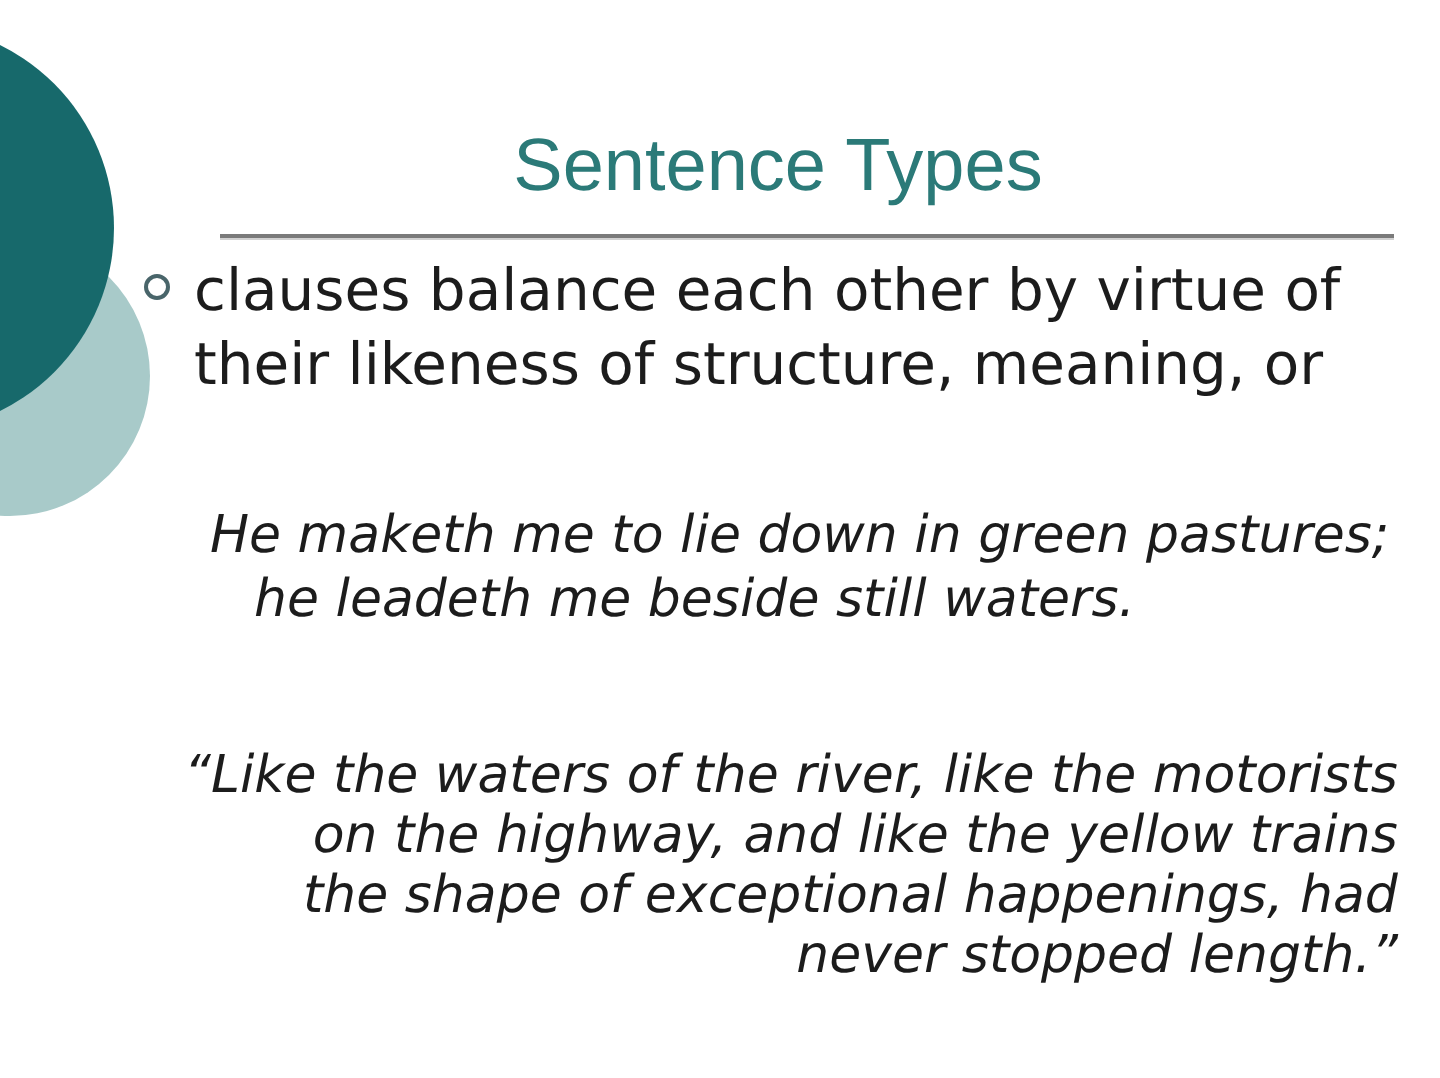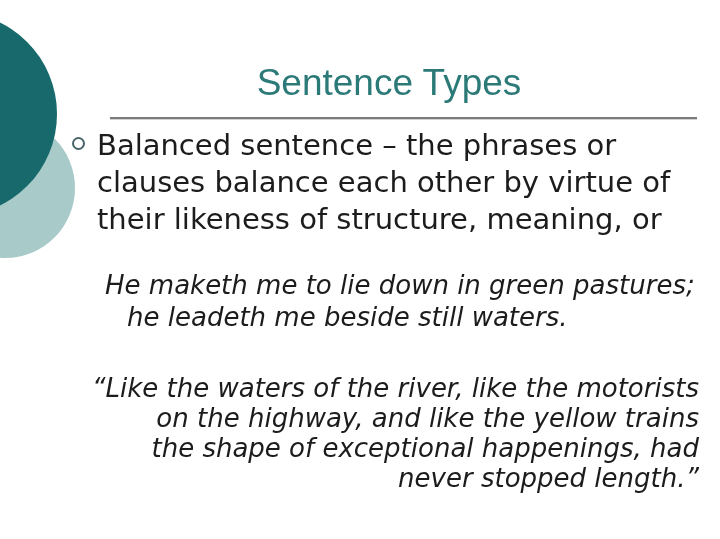--- a/index.html
+++ b/index.html
@@ -26,41 +26,40 @@
   }
   .bullet{
     position:absolute;left:72px;top:137px;width:9px;height:9px;
     border:2px solid #49656a;border-radius:50%;background:transparent;z-index:3;
   }
   .body-text{
     position:absolute;left:97px;top:127px;z-index:3;
     font-size:29px;line-height:37px;white-space:nowrap;
   }
   .quote{position:absolute;font-style:italic;z-index:3;white-space:nowrap;}
-  .quote-1{left:105px;top:269px;font-size:26px;line-height:32px;}
+  .quote-1{left:105px;top:252px;font-size:26px;line-height:32px;}
   .quote-1 .indent{padding-left:22px;font-style:italic;}
   .quote-2{left:92px;top:373px;font-size:26px;line-height:30px;text-align:right;}
   .quote-2 .indent{padding-left:23px;}
 </style>
 </head>
 <body>
 
 <div class="slide">
 
   <div class="circle light"></div>
   <div class="circle dark"></div>
 
   <h1 class="title">Sentence Types</h1>
 
   <div class="rule"></div>
 
   <span class="bullet"></span>
 
   <div class="body-text">
-    <div>Balanced sentence – the phrases or</div>
     <div>clauses balance each other by virtue of</div>
     <div>their likeness of structure, meaning, or</div>
   </div>
 
   <div class="quote quote-1">
     <div>He maketh me to lie down in green pastures;</div>
     <div class="indent">he leadeth me beside still waters.</div>
   </div>
 
   <div class="quote quote-2">

